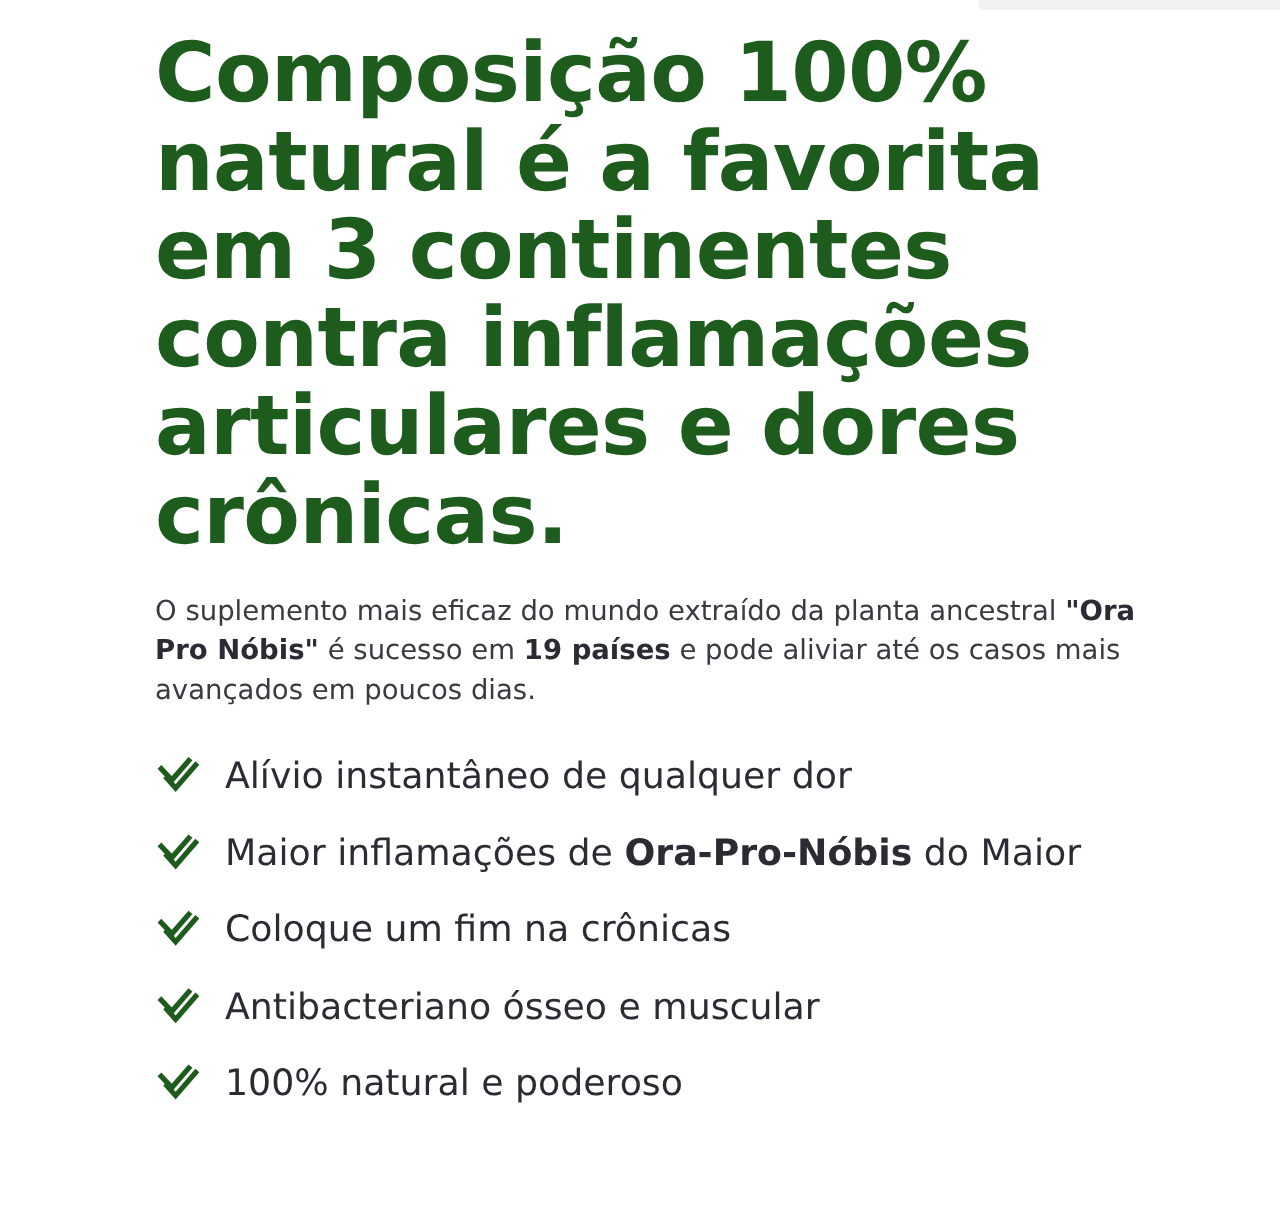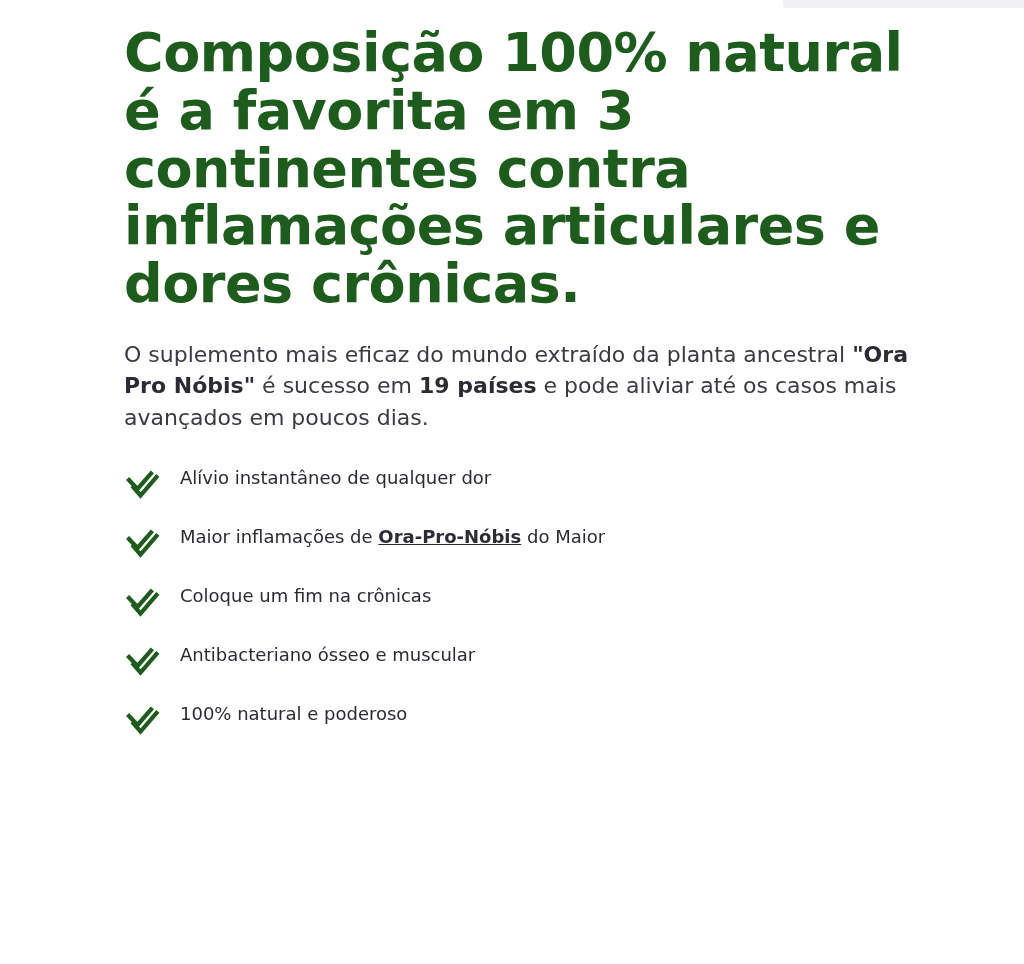--- a/index.html
+++ b/index.html
@@ -31,21 +31,21 @@
     left: 783px;
     width: 241px;
     height: 8px;
     background: #f1f1f3;
     border-bottom-left-radius: 4px;
   }
 
   .headline {
     margin: 0;
     padding-top: 24px;
-    font-size: 54px;
+    font-size: 66px;
     line-height: 1.07;
     font-weight: 800;
     letter-spacing: -0.5px;
     color: #1d5c1d;
     max-width: 790px;
     font-family: "DejaVu Sans", "Liberation Sans", sans-serif;
   }
 
   .subhead {
     margin: 26px 0 0 0;
@@ -75,29 +75,28 @@
   .benefit:last-child { margin-bottom: 4px; }
 
   .check-icon {
     flex: 0 0 auto;
     width: 38px;
     height: 38px;
     margin-top: 1px;
     display: block;
   }
   .benefit-text {
-    font-size: 18px;
+    font-size: 29px;
     line-height: 1.33;
     color: #2b2b33;
     font-weight: 400;
     padding-top: 3px;
   }
   .benefit-text b {
     font-weight: 700;
-    text-decoration: underline;
   }
 </style>
 </head>
 <body>
 
 <div class="page">
 
   <div class="top-strip"></div>
 
   <h1 class="headline">Composição 100% natural é a favorita em 3 continentes contra inflamações articulares e dores crônicas.</h1>

